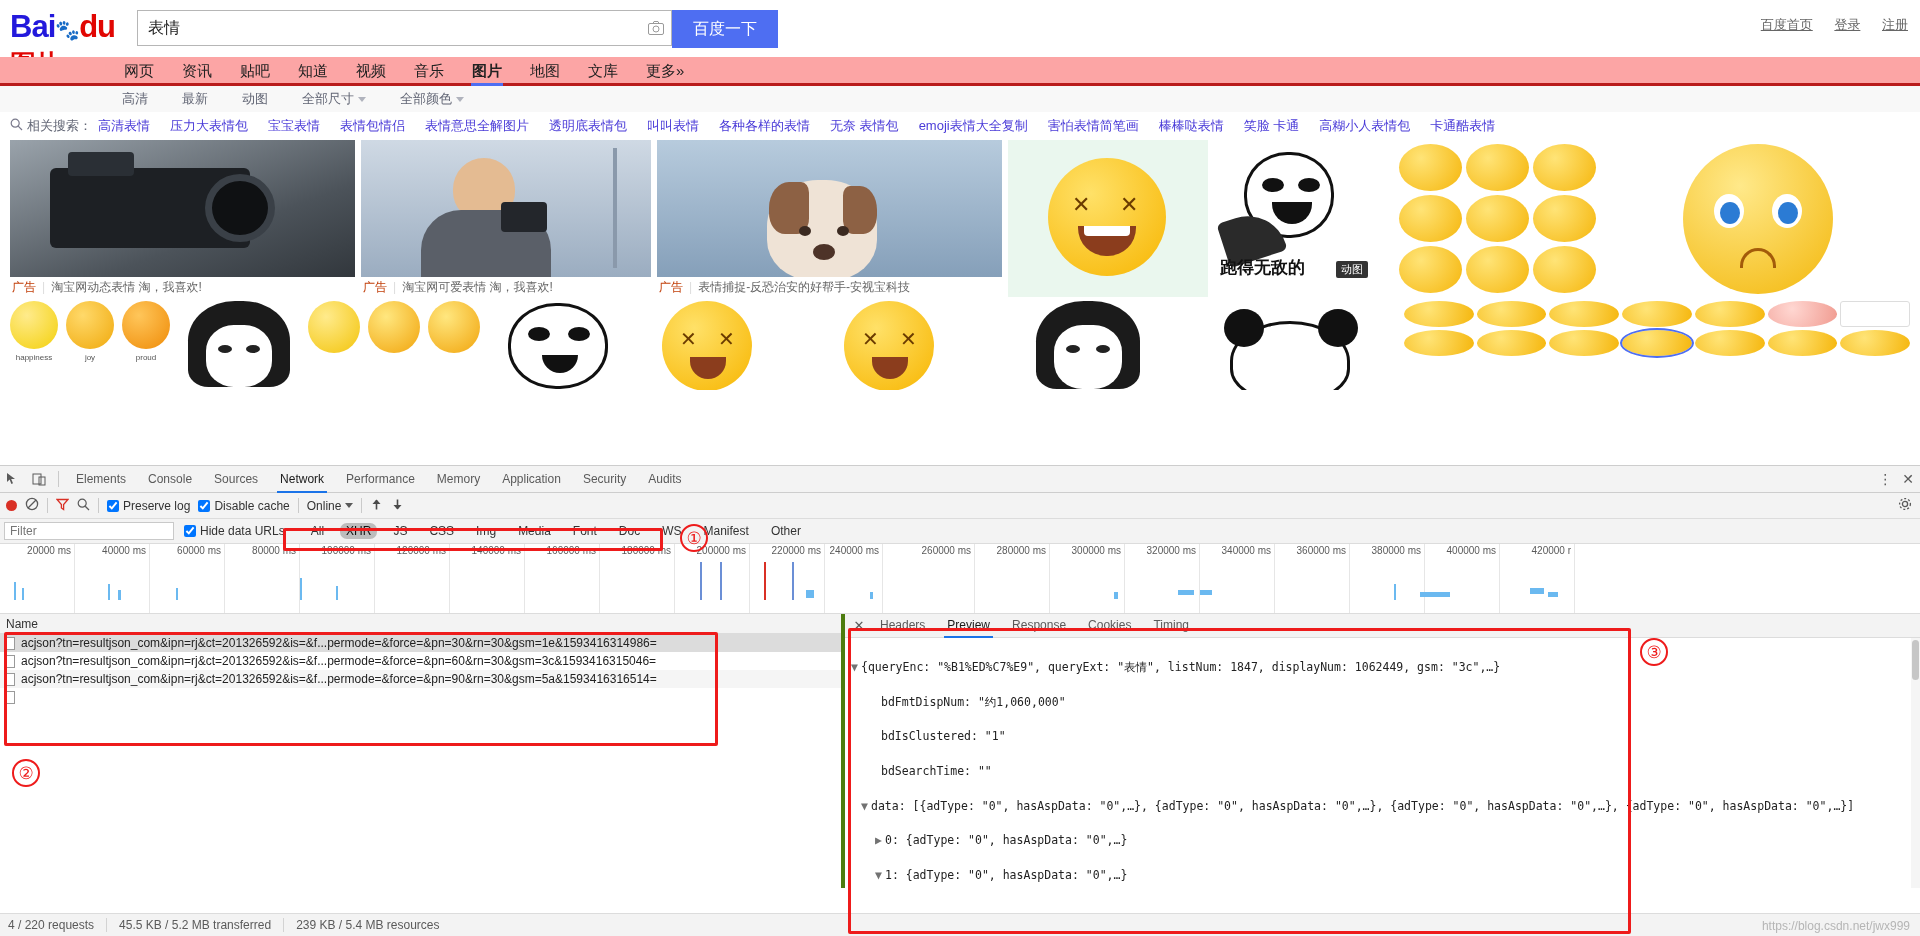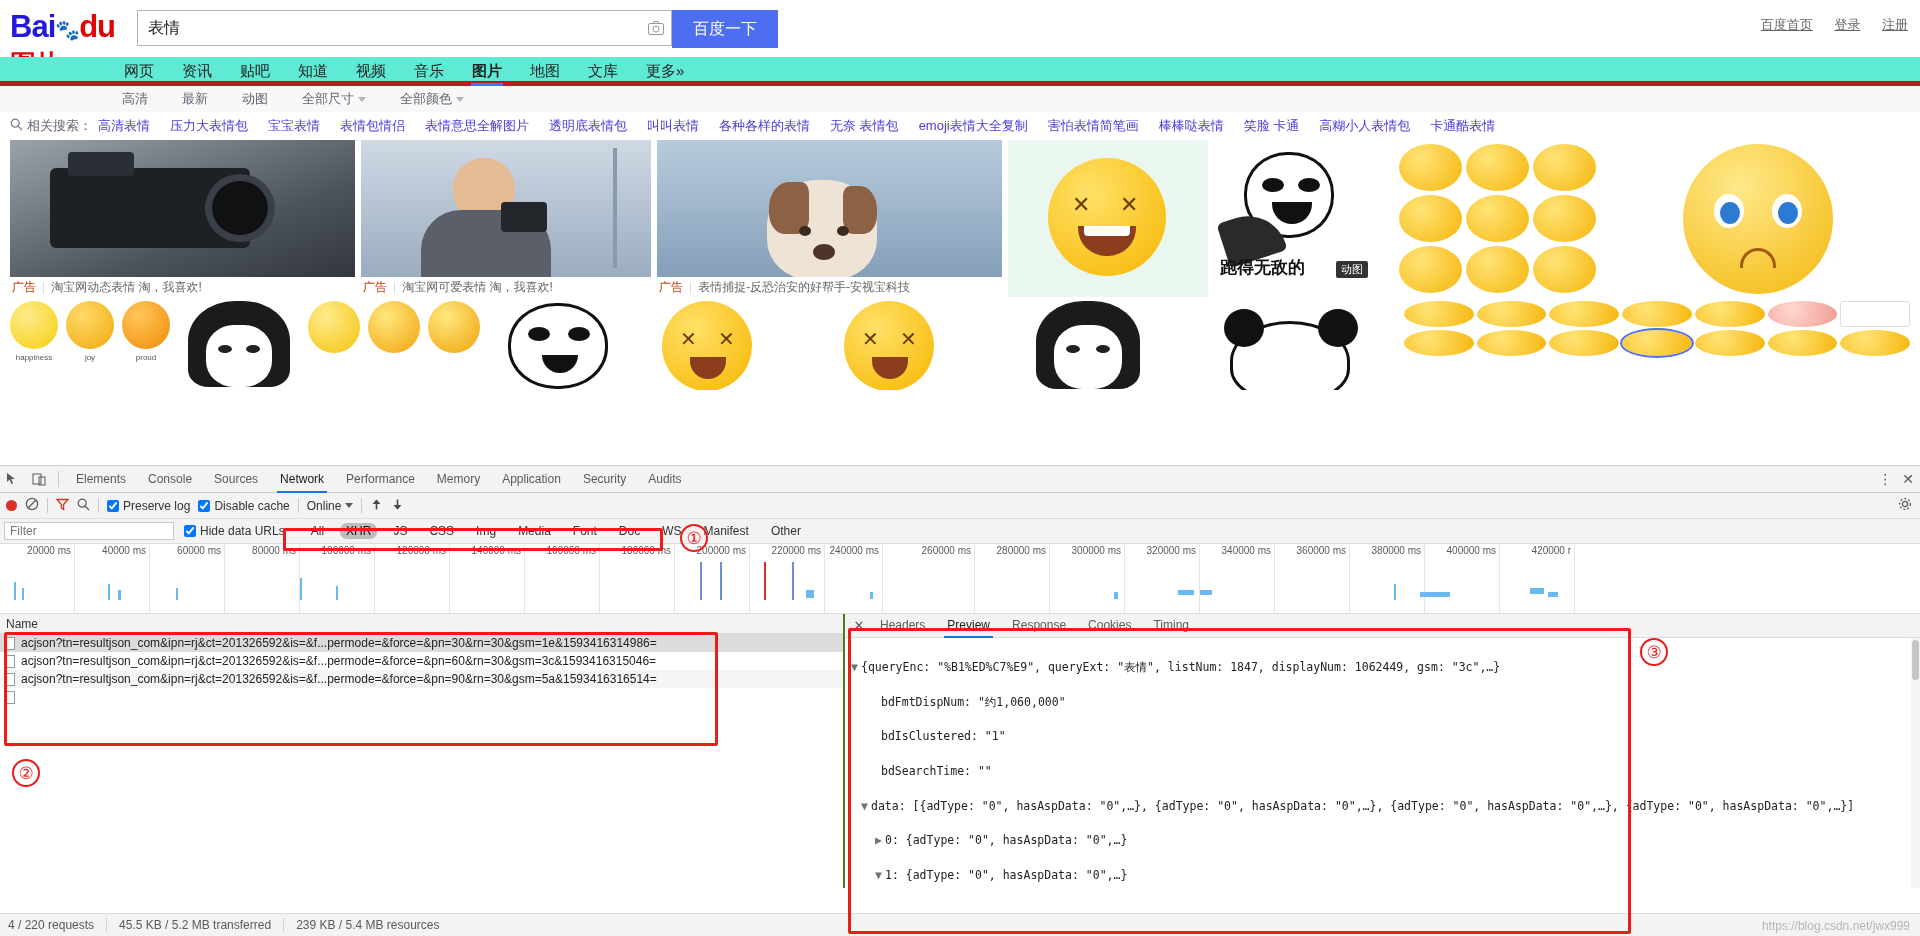--- a/index.html
+++ b/index.html
@@ -32,21 +32,21 @@
   .btn-search {
     position:absolute; left:672px; top:10px; width:106px; height:38px;
     background:#4e6ef2; color:#fff; border:none; font-size:16px; cursor:pointer;
     font-family:"Liberation Sans", sans-serif;
   }
   .hdr-links { position:absolute; right:12px; top:16px; font-size:13px; }
   .hdr-links a { color:#666; text-decoration:underline; margin-left:18px; }
 
   
   .nav-bar {
-    height:29px; background:#5eead4; border-bottom:5px solid #b91c1c;
+    height:29px; background:#fca5a5; border-bottom:3px solid #b91c1c;
     position:relative;
   }
   .nav-tabs { position:absolute; left:110px; top:0; display:flex; height:29px; }
   .nav-tabs .tab {
     font-size:15px; color:#222; padding:0 14px; line-height:28px;
     text-decoration:none; position:relative; white-space:nowrap;
   }
   .nav-tabs .tab.active { font-weight:bold; }
   .nav-tabs .tab.active:after {
     content:''; position:absolute; left:13px; right:13px; bottom:0; height:3px; background:#4e6ef2;
@@ -136,21 +136,21 @@
 
   
   .overview { height:70px; background:#fff; border-bottom:1px solid #dcdcdc; position:relative; overflow:hidden; }
   .ruler { position:absolute; top:0; left:0; right:0; height:17px; }
   .tick { position:absolute; top:0; height:70px; border-right:1px solid #e6e6e6; }
   .tick span { position:absolute; right:3px; top:1px; font-size:10px; color:#5a5a5a; white-space:nowrap; }
   .bar { position:absolute; background:#6bb9f0; }
 
   
   .panes { display:flex; height:274px; position:relative; }
-  .pane-left { width:845px; border-right:2px solid #4d7c0f; overflow:hidden; position:relative; }
+  .pane-left { width:845px; border-right:4px solid #4d7c0f; overflow:hidden; position:relative; }
   .lst-head { height:20px; background:#f3f3f3; border-bottom:1px solid #dcdcdc;
      font-size:12px; color:#333; display:flex; align-items:center; padding-left:6px;}
   .req-row { height:18px; display:flex; align-items:center; font-size:12px; color:#222; padding-left:4px; white-space:nowrap;}
   .req-row.sel { background:#dcdcdc; }
   .req-row.alt { background:#f5f5f5; }
   .req-ico { width:11px; height:13px; border:1px solid #9a9a9a; background:#fff; margin-right:6px; flex:none;}
 
   .pane-right { flex:1; position:relative; overflow:hidden; }
   .rp-tabs { height:24px; background:#f3f3f3; border-bottom:1px solid #dcdcdc; display:flex; align-items:center; padding-left:4px;}
   .rp-close { width:20px; text-align:center; font-size:13px; color:#5a5a5a; cursor:pointer;}

